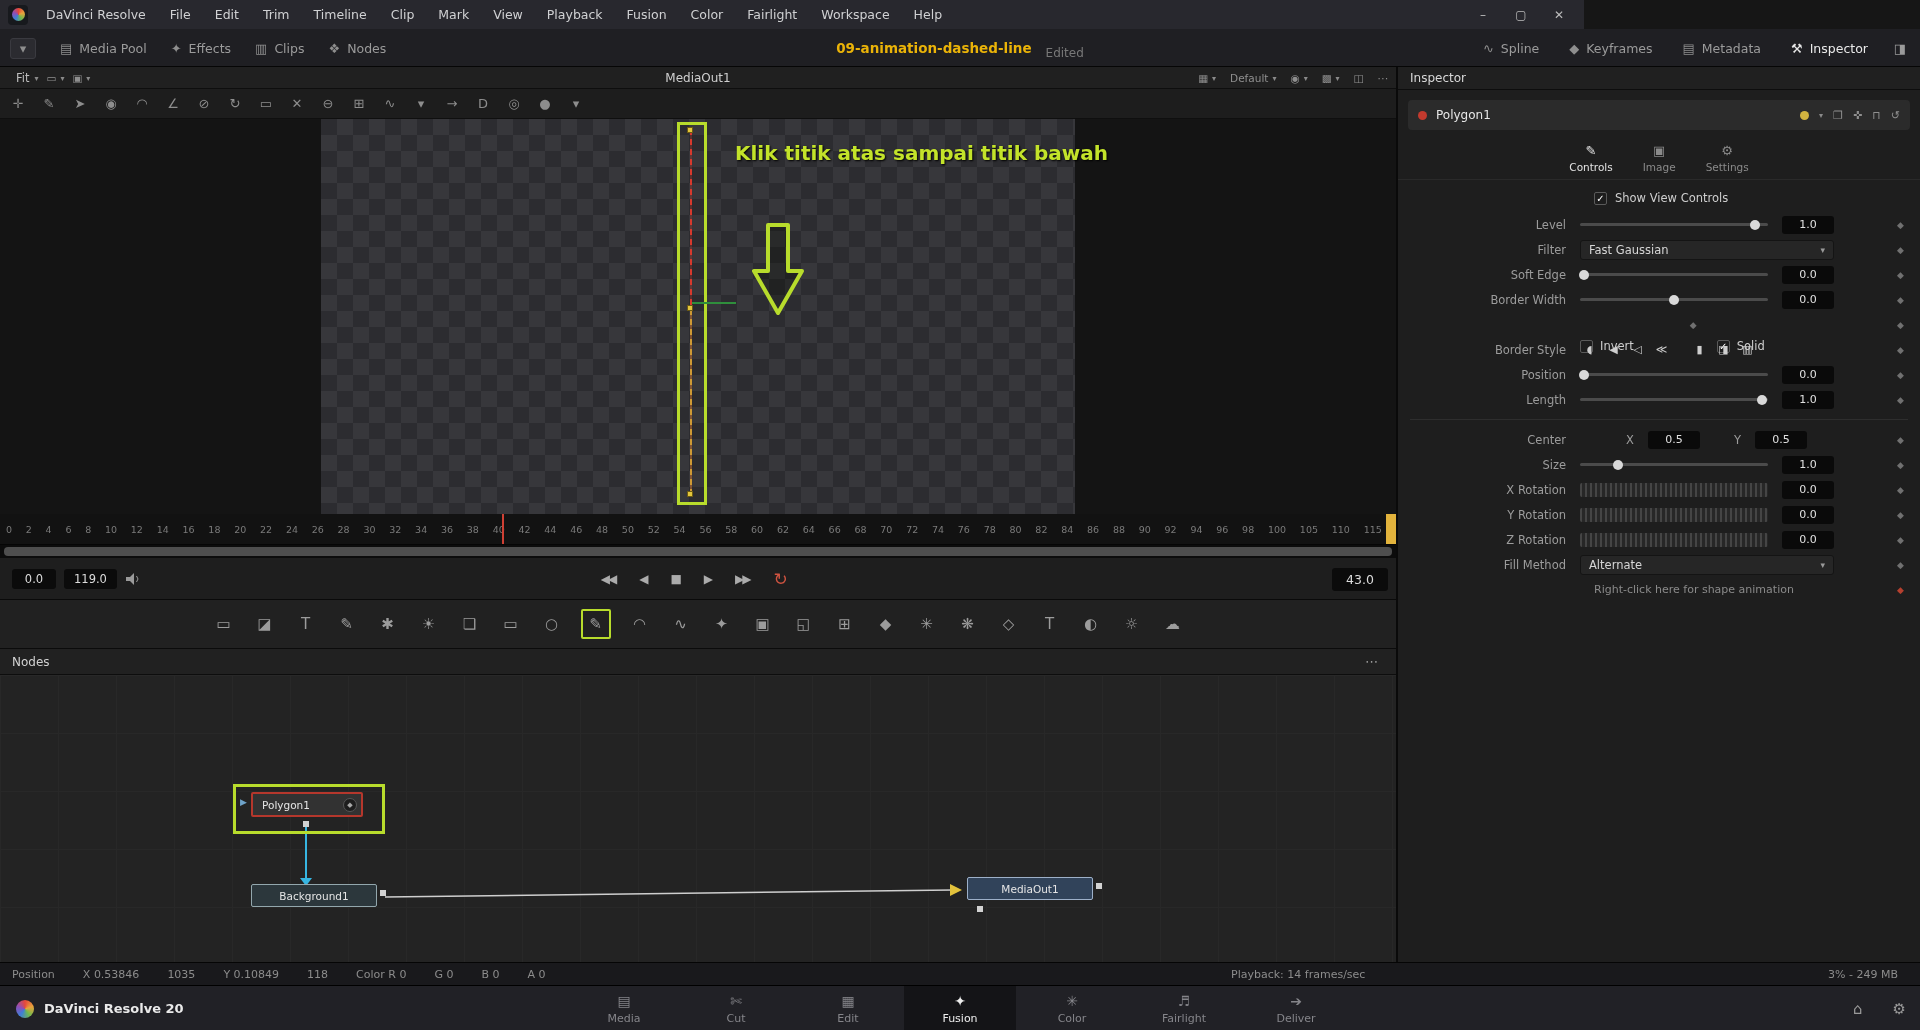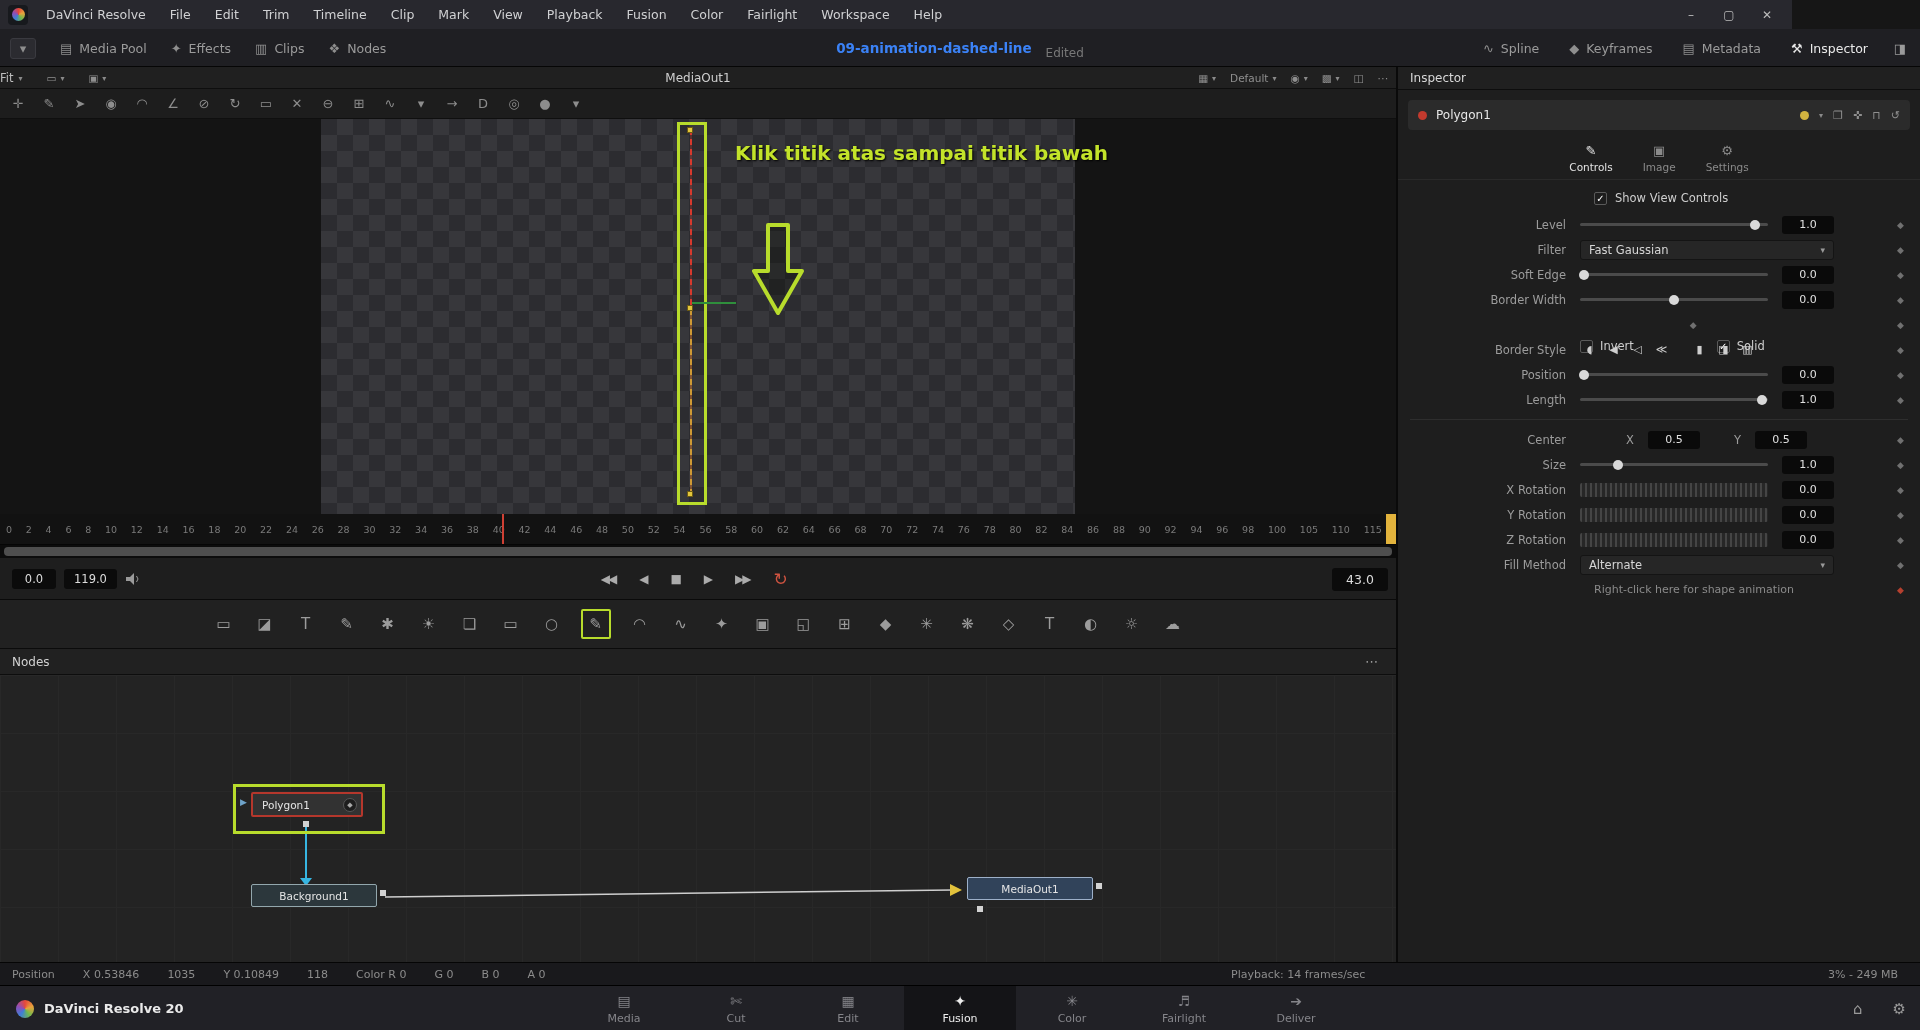--- a/index.html
+++ b/index.html
@@ -1,39 +1,39 @@
 <!DOCTYPE html>
 <html><head>
 <meta charset="utf-8">
 <style>
   *{margin:0;padding:0;box-sizing:border-box;font-family:"DejaVu Sans","Liberation Sans",sans-serif;}
   html,body{width:1920px;height:1030px;background:#161616;overflow:hidden;color:#c8c8c8;}
   .g{font-family:"DejaVu Sans",sans-serif;}
   
-  #menubar{position:absolute;left:0;top:0;width:1792px;height:29px;background:#28282e;display:flex;align-items:center;z-index:9;}
+  #menubar{position:absolute;left:0;top:0;width:1584px;height:29px;background:#28282e;display:flex;align-items:center;z-index:9;}
   #app-logo{width:20px;height:20px;border-radius:4px;margin:0 6px 0 8px;background:#17191d;display:flex;align-items:center;justify-content:center;}
   #app-logo .dot{width:13px;height:13px;border-radius:50%;background:conic-gradient(#e5483a,#e8a33c,#70b84b,#3e7fd6,#8e4fb8,#e5483a);}
   .menu-item{padding:0 12px;font-size:12.5px;color:#d0d1d3;line-height:29px;}
   #win-controls{margin-left:auto;display:flex;align-items:center;gap:8px;padding-right:10px;}
   .winbtn{width:30px;text-align:center;font-size:12px;color:#bdbdbd;}
   
   #toolbar2{position:absolute;left:0;top:29px;width:1920px;height:38px;background:#1f1f23;border-bottom:1px solid #060606;}
   #tb-left{position:absolute;left:10px;top:0;height:38px;display:flex;align-items:center;gap:24px;}
   .tb-btn{display:flex;align-items:center;gap:7px;color:#9b9b9b;font-size:12.5px;}
   .tb-btn .g{font-size:13px;color:#8e8e8e;}
   .tb-box{width:26px;height:21px;background:#2b2b30;border:1px solid #3a3a40;border-radius:3px;justify-content:center;}
   #tb-title{position:absolute;left:50%;top:0;transform:translateX(-50%);height:38px;display:flex;align-items:center;gap:14px;white-space:nowrap;}
-  #tb-title .t{font-size:13.5px;font-weight:bold;color:#3b82f6;}
+  #tb-title .t{font-size:13.5px;font-weight:bold;color:#eab308;}
   #tb-title .s{font-size:12px;color:#787878;margin-top:9px;}
   #tb-right{position:absolute;right:52px;top:0;height:38px;display:flex;align-items:center;gap:30px;}
   .tb-btn.active,.tb-btn.active .g{color:#e9e9e9;}
   #panel-toggle{position:absolute;right:14px;top:0;height:38px;display:flex;align-items:center;color:#9a9a9a;font-size:13px;}
   
   #viewer-header{position:absolute;left:0;top:67px;width:1396px;height:22px;background:#202020;border-bottom:1px solid #0e0e0e;}
-  #vh-left{position:absolute;left:0;top:0;height:22px;display:flex;align-items:center;gap:24px;}
+  #vh-left{position:absolute;left:16px;top:0;height:22px;display:flex;align-items:center;gap:8px;}
   #vh-left .fit{font-size:11.5px;color:#bdbdbd;display:flex;gap:5px;align-items:center;}
   .vh-ic{display:flex;align-items:center;gap:4px;color:#8f8f8f;font-size:10.5px;}
   .chev{font-size:8px;color:#8a8a8a;}
   #vh-title{position:absolute;left:50%;top:0;transform:translateX(-50%);line-height:22px;font-size:12px;color:#cfcfcf;}
   #vh-right{position:absolute;right:8px;top:0;height:22px;display:flex;align-items:center;gap:14px;}
   
   #draw-toolbar{position:absolute;left:0;top:89px;width:1396px;height:30px;background:#1d1d1d;border-bottom:1px solid #0f0f0f;display:flex;align-items:center;gap:15px;padding-left:10px;}
   .dt{min-width:16px;text-align:center;font-size:13px;color:#8d8d8d;}
   
   #canvas-region{position:absolute;left:0;top:119px;width:1396px;height:395px;background:#141414;}

